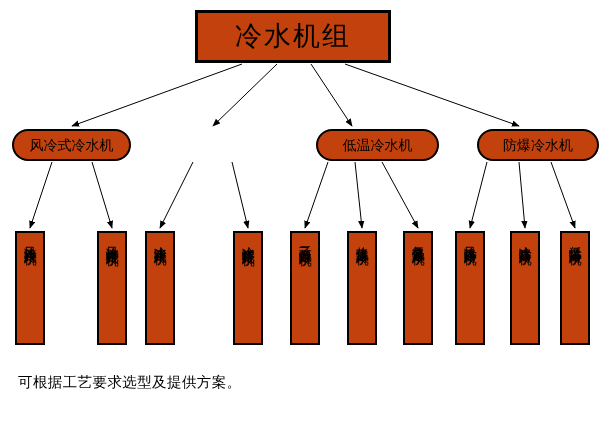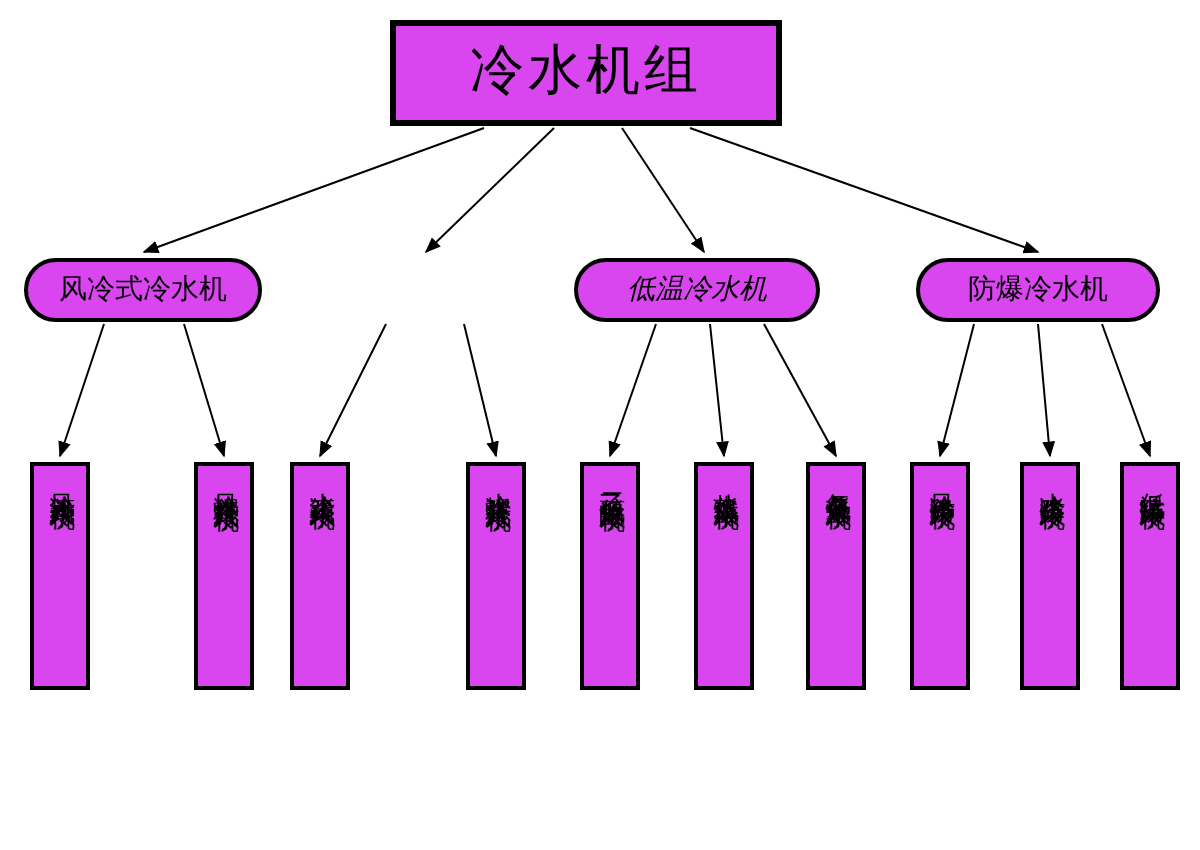--- a/index.html
+++ b/index.html
@@ -26,21 +26,21 @@
     position: absolute;
     left: 0;
     top: 0;
     width: 600px;
     height: 425px;
     pointer-events: none;
   }
   .node {
     position: absolute;
     box-sizing: border-box;
-    background: #d946ef;
+    background: #c2410c;
     border: 2px solid #000000;
     display: flex;
     align-items: center;
     justify-content: center;
     text-align: center;
     line-height: 1.05;
   }
   .node-root {
     border-width: 3px;
     font-size: 27px;
@@ -113,24 +113,24 @@
     </g>
   </svg>
 
   <div class="node node-root" id="root-node" style="left: 195px; top: 10px; width: 196px; height: 53px;">
     <span>冷水机组</span>
   </div>
 
   <div class="node node-branch" id="branch-0" style="left: 12px; top: 129px; width: 119px; height: 32px;">
     <span>风冷式冷水机</span>
   </div>
-  <div class="node node-branch" id="branch-2" style="left: 287px; top: 129px; width: 123px; height: 32px; font-style: italic;">
+  <div class="node node-branch" id="branch-2" style="left: 316px; top: 129px; width: 123px; height: 32px;">
     <span>低温冷水机</span>
   </div>
-  <div class="node node-branch" id="branch-3" style="left: 458px; top: 129px; width: 122px; height: 32px;">
+  <div class="node node-branch" id="branch-3" style="left: 477px; top: 129px; width: 122px; height: 32px;">
     <span>防爆冷水机</span>
   </div>
 
   <div class="node node-leaf" id="leaf-0" style="left: 15px; top: 231px; width: 30px; height: 114px;">
     <span class="leaf-text">风冷箱式冷水机</span>
   </div>
   <div class="node node-leaf" id="leaf-1" style="left: 97px; top: 231px; width: 30px; height: 114px;">
     <span class="leaf-text">风冷螺杆式冷水机</span>
   </div>
   <div class="node node-leaf" id="leaf-2" style="left: 145px; top: 231px; width: 30px; height: 114px;">
@@ -152,15 +152,16 @@
     <span class="leaf-text">风冷防爆冷水机</span>
   </div>
   <div class="node node-leaf" id="leaf-8" style="left: 510px; top: 231px; width: 30px; height: 114px;">
     <span class="leaf-text">水冷防爆冷水机</span>
   </div>
   <div class="node node-leaf" id="leaf-9" style="left: 560px; top: 231px; width: 30px; height: 114px;">
     <span class="leaf-text">低温防爆冷水机</span>
   </div>
 
   <div class="footer">
+    <span class="footer-line">可根据工艺要求选型及提供方案。</span>
   </div>
 
 </div>
 
 </body></html>

